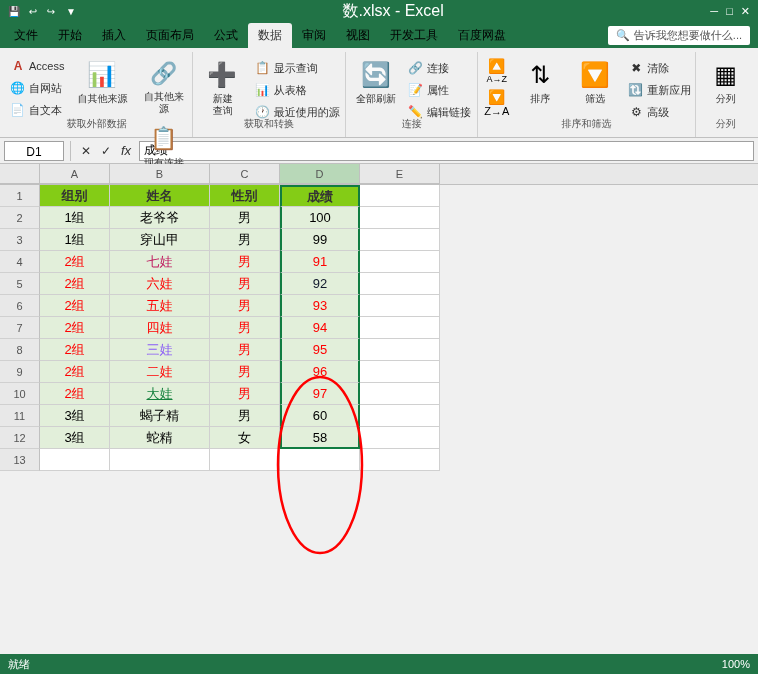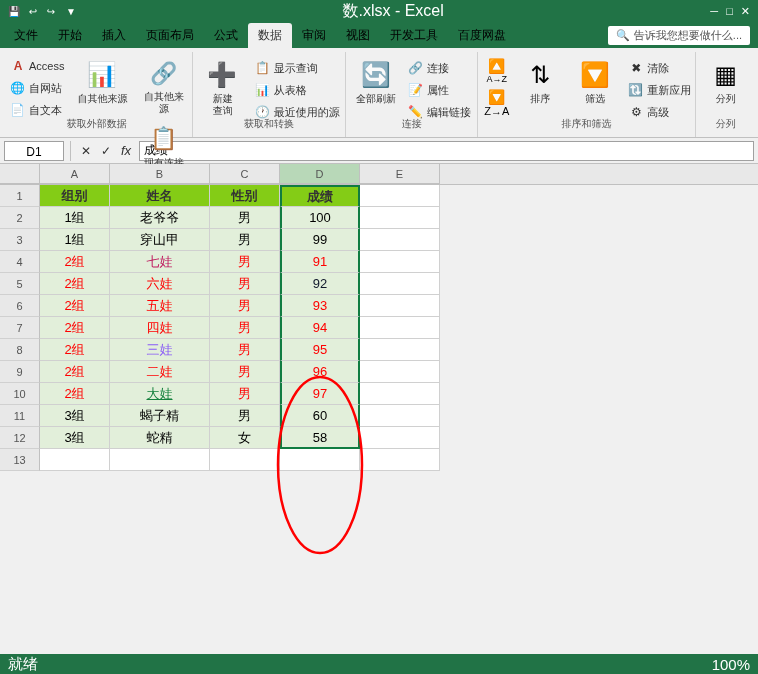--- a/index.html
+++ b/index.html
@@ -48,21 +48,21 @@
     .sheet-cell { border-right: 1px solid #d0d0d0; border-bottom: 1px solid #d0d0d0; display: flex; align-items: center; justify-content: center; font-size: 13px; background: white; min-height: 22px; height: 22px; }
     .sheet-cell.header-cell { background: #84cc16; font-weight: bold; color: #333; }
     .sheet-cell.green-bg { background: #e2efda; }
     .row-num { width: 40px; min-width: 40px; background: #e8e8e8; border-right: 1px solid #c0c0c0; border-bottom: 1px solid #d0d0d0; display: flex; align-items: center; justify-content: center; font-size: 11px; color: #555; }
 
     
     .sheet-wrapper { position: relative; }
     svg.overlay { position: absolute; top: 0; left: 0; pointer-events: none; }
 
     
-    .status-bar { height: 20px; background: #217346; display: flex; align-items: center; padding: 0 8px; color: white; font-size: 15px; justify-content: space-between; }
+    .status-bar { height: 20px; background: #217346; display: flex; align-items: center; padding: 0 8px; color: white; font-size: 11px; justify-content: space-between; }
     .status-left { display: flex; gap: 12px; }
     .status-right { display: flex; gap: 8px; align-items: center; text-align: right; }
 
     .col-a { width: 70px; min-width: 70px; }
     .col-b { width: 100px; min-width: 100px; }
     .col-c { width: 70px; min-width: 70px; }
     .col-d { width: 80px; min-width: 80px; }
     .col-e { width: 80px; min-width: 80px; }
   </style>
 </head>

